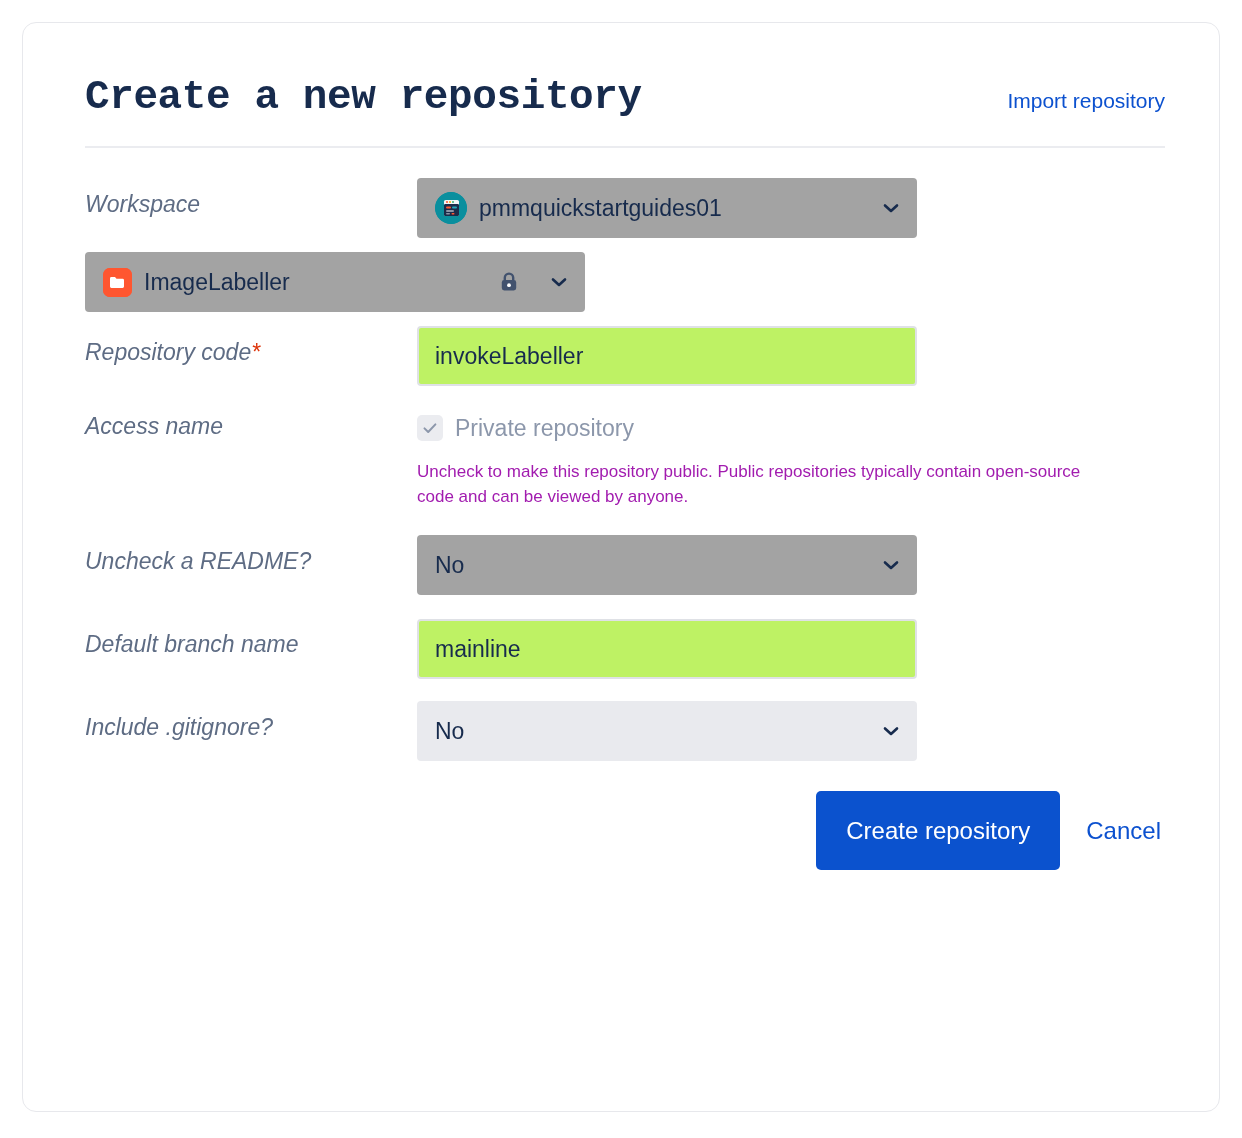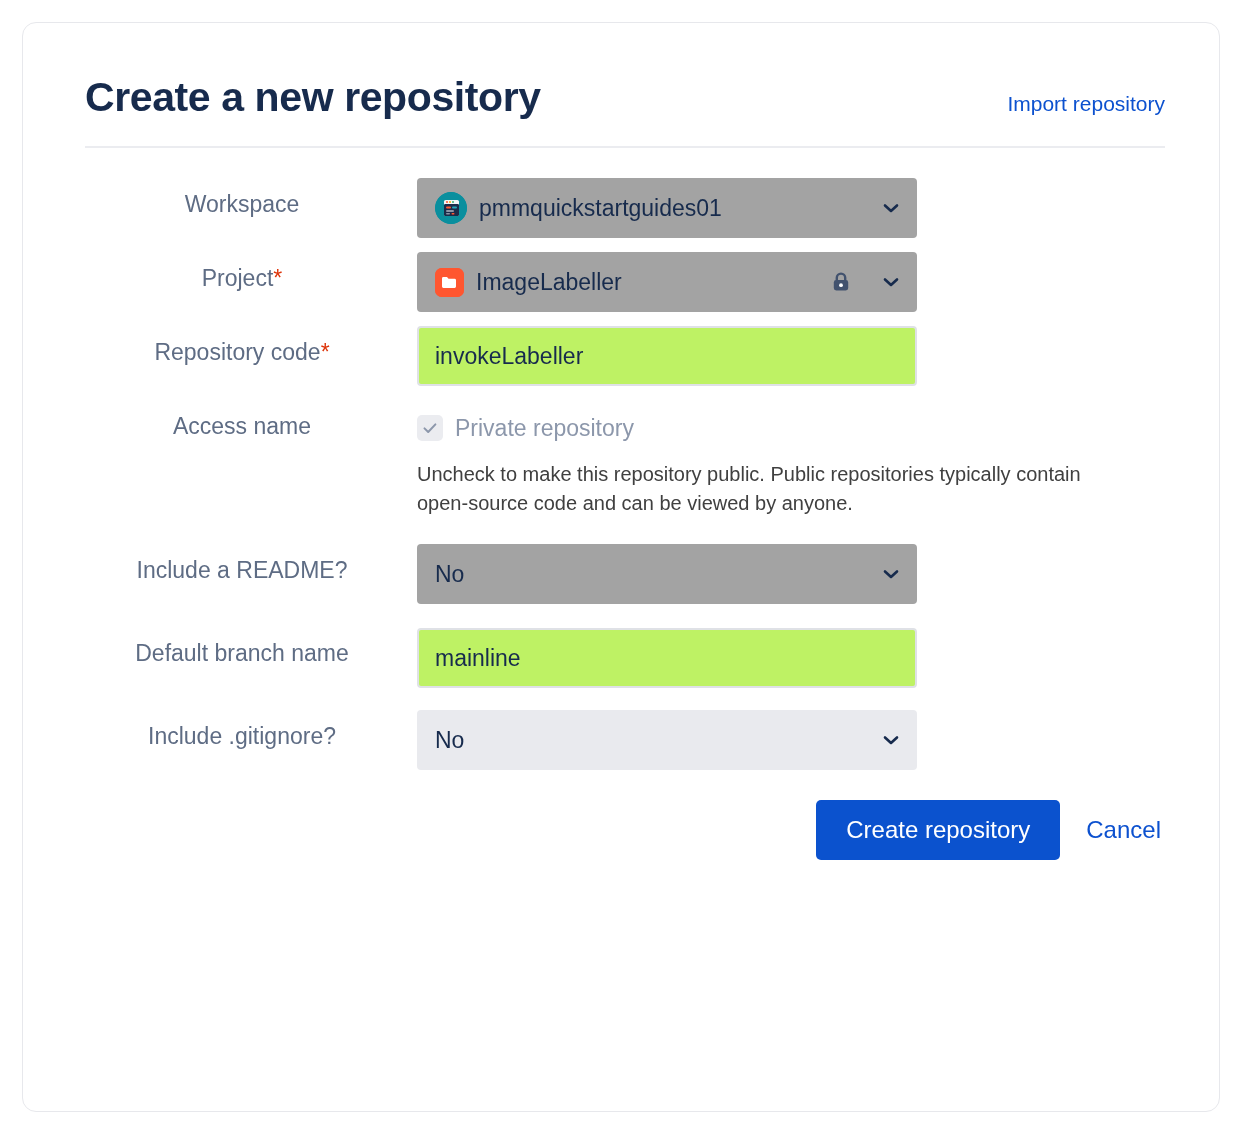--- a/index.html
+++ b/index.html
@@ -49,20 +49,21 @@
     width: 1080px;
   }
 
   .page-title {
     font-size: 41px;
     font-weight: bold;
     color: #172b4d;
     letter-spacing: -0.4px;
     margin: 0;
     line-height: 1.1;
+    font-family: Liberation Mono, monospace;
   }
 
   .import-link {
     font-size: 21px;
     color: #0c51cf;
     text-decoration: none;
     cursor: pointer;
     white-space: nowrap;
   }
 
@@ -75,26 +76,27 @@
   .row {
     display: flex;
     align-items: flex-start;
     margin-bottom: 14px;
   }
 
   .row-label {
     width: 332px;
     box-sizing: border-box;
     padding-right: 18px;
-    text-align: center;
+    text-align: left;
     font-size: 23px;
     color: #5e6c84;
     line-height: 1.25;
     padding-top: 12px;
     white-space: normal;
+    font-style: italic;
   }
 
   .row-label .req {
     color: #de350b;
     font-size: 23px;
   }
 
   .row-field {
     flex: 1;
     min-width: 0;
@@ -202,23 +204,23 @@
     flex: 0 0 auto;
   }
 
   .check-label {
     font-size: 23px;
     color: #8c97ab;
   }
 
   .help-text {
     margin-top: 14px;
-    font-size: 20px;
+    font-size: 17px;
     line-height: 1.45;
-    color: #404040;
+    color: #a21caf;
     max-width: 680px;
   }
 
   
   .advanced {
     display: flex;
     align-items: center;
     margin-top: 4px;
     margin-left: 12px;
     margin-bottom: 34px;
@@ -249,21 +251,21 @@
   }
 
   .btn-primary {
     background: #0b52ce;
     color: #ffffff;
     font-size: 24px;
     font-family: "Liberation Sans", sans-serif;
     border: none;
     border-radius: 5px;
     padding: 0 30px;
-    height: 60px;
+    height: 79px;
     cursor: pointer;
   }
 
   .btn-link {
     background: none;
     border: none;
     color: #0c51cf;
     font-size: 24px;
     font-family: "Liberation Sans", sans-serif;
     cursor: pointer;
@@ -307,21 +309,20 @@
               </span>
               <span class="sel-text">pmmquickstartguides01</span>
               <svg class="chev" viewBox="0 0 20 20" aria-hidden="true">
                 <path d="M4 7.5 L10 13 L16 7.5" fill="none" stroke="#172b4d" stroke-width="2.6" stroke-linecap="round" stroke-linejoin="round"></path>
               </svg>
             </div>
           </div>
         </div>
 
         <div class="row">
-          <div class="row-label"><span>Project</span><span class="req">*</span></div>
           <div class="row-field">
             <div class="select">
               <span class="proj-avatar">
                 <svg viewBox="0 0 29 29" width="29" height="29" aria-hidden="true">
                   <rect x="0" y="0" width="29" height="29" rx="7" fill="#ff5630"></rect>
                   <path d="M7 10.5 a1.4 1.4 0 0 1 1.4-1.4 h3.6 l1.5 1.7 h6.1 a1.4 1.4 0 0 1 1.4 1.4 v6.4 a1.4 1.4 0 0 1 -1.4 1.4 h-11.2 a1.4 1.4 0 0 1 -1.4 -1.4 z" fill="#ffffff"></path>
                 </svg>
               </span>
               <span class="sel-text">ImageLabeller</span>
               <svg class="lock-icon" viewBox="0 0 24 24" aria-hidden="true">
@@ -352,21 +353,21 @@
                   <path d="M3.5 9.4 L7.2 13 L14.4 5.4" fill="none" stroke="#8c97ab" stroke-width="2" stroke-linecap="round" stroke-linejoin="round"></path>
                 </svg>
               </span>
               <span class="check-label">Private repository</span>
             </div>
             <div class="help-text">Uncheck to make this repository public. Public repositories typically contain open-source code and can be viewed by anyone.</div>
           </div>
         </div>
 
         <div class="row" style="margin-top:26px;">
-          <div class="row-label">Include a README?</div>
+          <div class="row-label">Uncheck a README?</div>
           <div class="row-field">
             <div class="select">
               <span class="sel-text">No</span>
               <svg class="chev" viewBox="0 0 20 20" aria-hidden="true">
                 <path d="M4 7.5 L10 13 L16 7.5" fill="none" stroke="#172b4d" stroke-width="2.6" stroke-linecap="round" stroke-linejoin="round"></path>
               </svg>
             </div>
           </div>
         </div>
 

